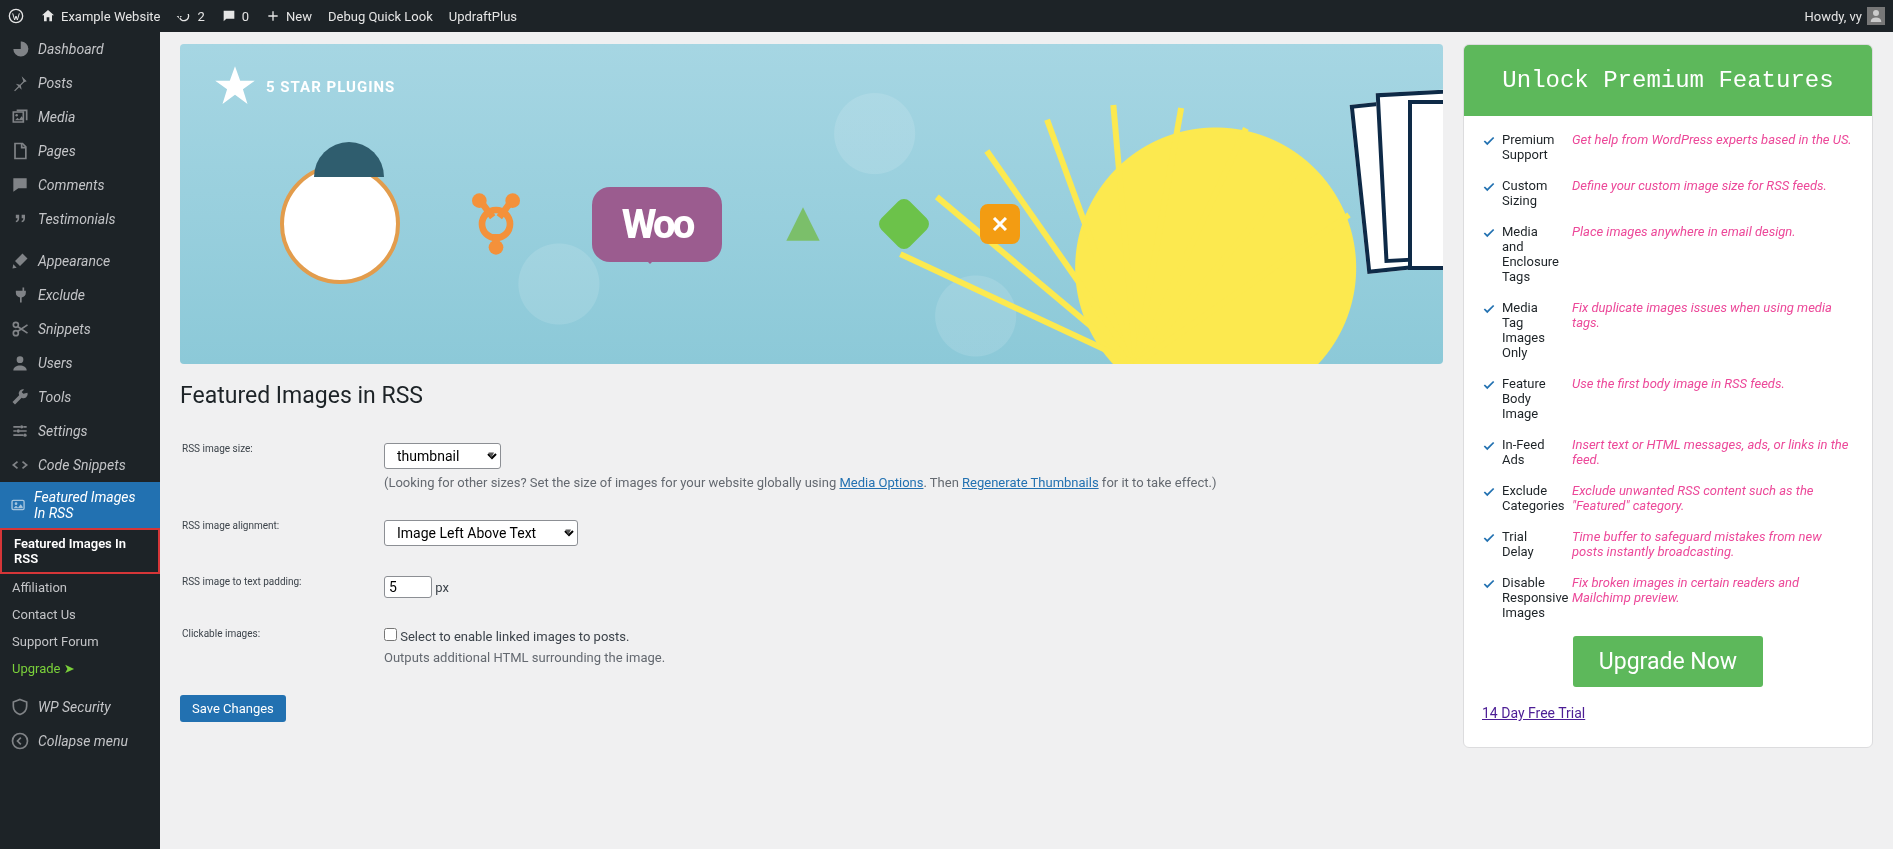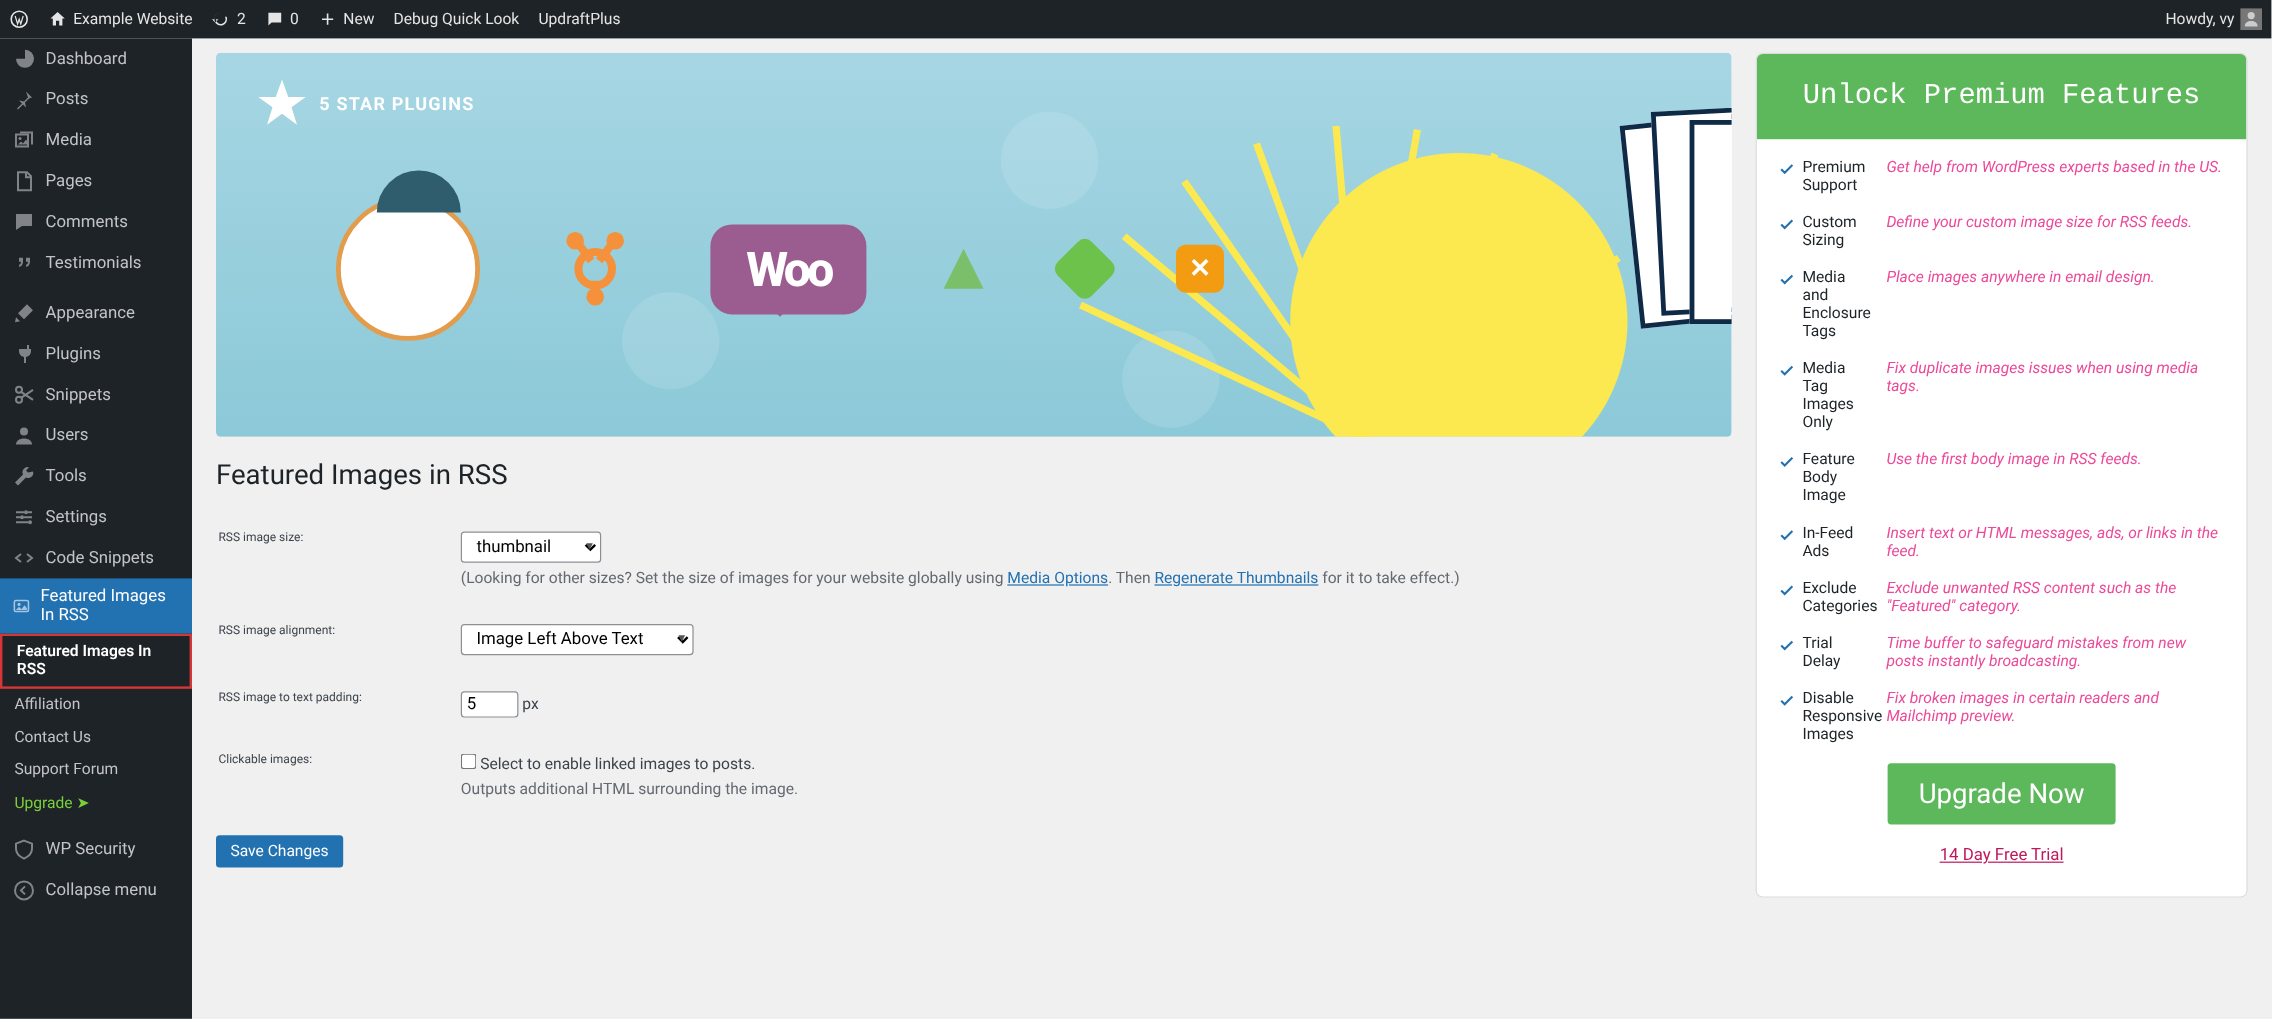--- a/index.html
+++ b/index.html
@@ -6,21 +6,21 @@
 body { background: #f0f0f1; font-size: 13px; color: #3c434a; }
 
 
 #adminbar { height: 32px; background:#1d2327; color:#c3c4c7; display:flex; align-items:center; padding:0 8px; font-size:13px; justify-content:space-between; }
 #adminbar .left, #adminbar .right { display:flex; align-items:center; gap:16px; }
 #adminbar .item { display:flex; align-items:center; gap:5px; cursor:pointer; color:#e5e5e5; }
 #adminbar svg { width:16px; height:16px; fill:currentColor; }
 
 
 #sidebar { width:160px; background:#1d2327; position:fixed; top:32px; bottom:0; left:0; color:#c3c4c7; }
-#sidebar .menu-item { padding:7px 10px; display:flex; align-items:center; gap:8px; cursor:pointer; font-size:14px; }
+#sidebar .menu-item { padding:7px 10px; display:flex; align-items:center; gap:8px; cursor:pointer; font-size:14px;font-style:italic; }
 #sidebar .menu-item.active { background:#2271b1; color:#fff; position:relative; }
 #sidebar .menu-item.active::after { content:""; position:absolute; right:-8px; top:50%; transform:translateY(-50%); border:8px solid transparent; border-right-color:#f0f0f1; }
 #sidebar .menu-item svg { width:20px; height:20px; fill:currentColor; opacity:0.6; }
 #sidebar .menu-sep { height:8px; }
 #sidebar .submenu { background:#1d2327; }
 #sidebar .submenu .sub-item { padding:6px 12px; font-size:13px; cursor:pointer; }
 #sidebar .submenu .sub-item.highlight { font-weight:600; color:#fff; border:2px solid #d63638; }
 #sidebar .submenu .sub-item.upgrade { color:#7ad03a; display:flex; align-items:center; gap:4px; }
 
 
@@ -66,21 +66,21 @@
 
 
 .premium-card { width:410px; background:#fff; border:1px solid #dcdcde; border-radius:6px; overflow:hidden; flex-shrink:0; }
 .premium-card .head { background:#5db85b; color:#fff; padding:22px 10px; text-align:center; font-size:24px; font-weight:400;font-family:Liberation Mono, monospace; }
 .premium-card .body { padding:16px 18px 26px; }
 .premium-card .feat { display:flex; gap:10px; margin-bottom:16px; }
 .premium-card .feat .chk { width:80px; flex-shrink:0; display:flex; gap:6px; align-items:flex-start; font-size:13px; color:#1d2327; }
 .premium-card .feat .chk svg { width:14px; height:14px; fill:#2271b1; flex-shrink:0; margin-top:2px; }
 .premium-card .feat .txt { font-style:italic; font-size:13px; color:#ec4899; }
 .premium-card .upgrade-btn { display:block; margin:12px auto 18px; background:#5db85b; color:#fff; border:none; padding:12px 26px; font-size:23px; border-radius:3px; cursor:pointer; }
-.premium-card .trial { display:block; text-align:center; color:#be185d; text-decoration:underline; font-size:14px; }
+.premium-card .trial { display:block; color:#4c1d95; text-decoration:underline; font-size:14px; }
 
 .select-wrap { position:relative; display:inline-block; }
 .select-wrap::after { content:"▾"; position:absolute; right:7px; top:5px; color:#555; pointer-events:none; font-size:11px; }
 </style>
 </head>
 <body>
 
 <div id="adminbar">
   <div class="left">
     <span class="item">
@@ -177,21 +177,21 @@
       <div class="menu-item ">
      <svg viewBox="0 0 24 24">
           <path d="M15 3l6 6-9 9-6-6zM4 16l4 4-5 1z"></path>
         </svg>
      <span>Appearance</span>
    </div>
       <div class="menu-item ">
      <svg viewBox="0 0 24 24">
           <path d="M9 3v4h6V3h2v4h2v2a6 6 0 01-5 5.9V21h-2v-6.1A6 6 0 017 9V7h2V3z"></path>
         </svg>
-     <span>Plugins</span>
+     <span>Exclude</span>
    </div>
       <div class="menu-item ">
      <svg viewBox="0 0 24 24">
           <circle cx="7" cy="7" r="3" fill="none" stroke="currentColor" stroke-width="2"></circle>
           <circle cx="7" cy="17" r="3" fill="none" stroke="currentColor" stroke-width="2"></circle>
           <path d="M9 9l12 8M9 15l12-8" stroke="currentColor" stroke-width="2"></path>
         </svg>
      <span>Snippets</span>
    </div>
       <div class="menu-item ">

